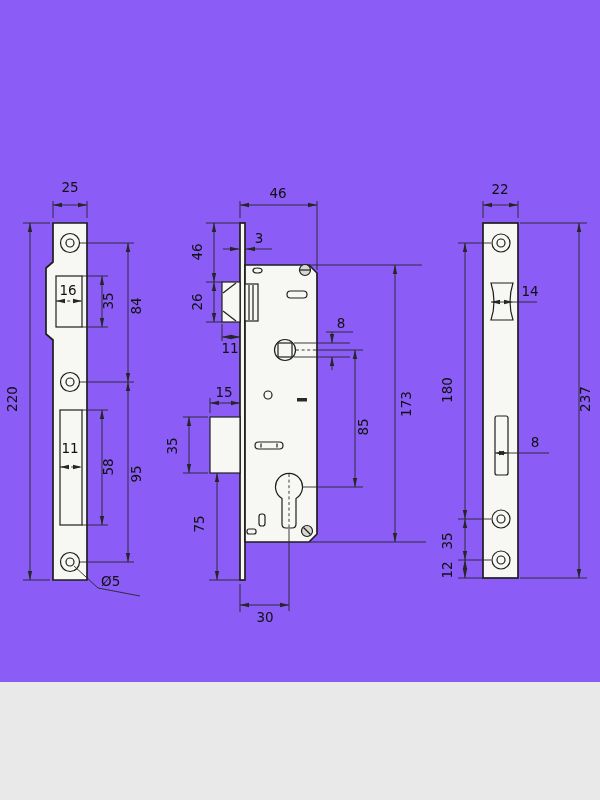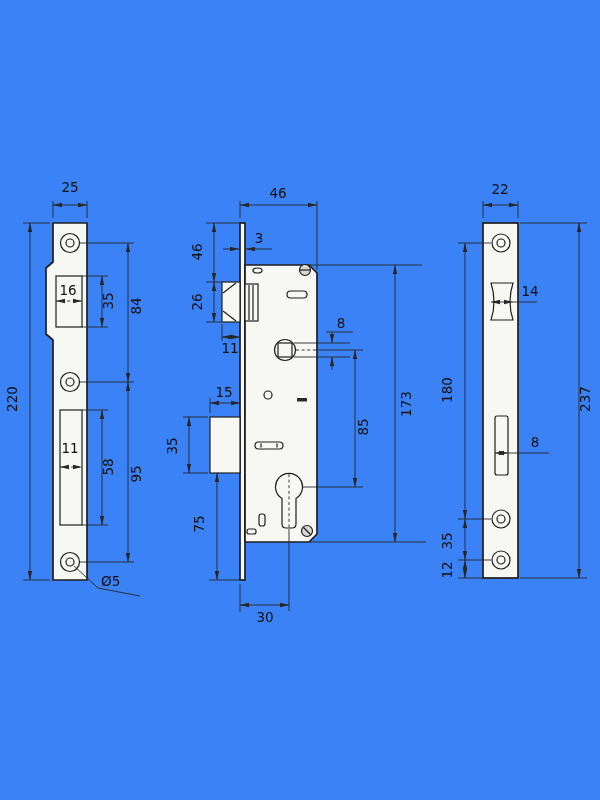--- a/index.html
+++ b/index.html
@@ -1,19 +1,19 @@
 <!DOCTYPE html>
 <html><head>
 <meta charset="utf-8">
 <style>
   html,body{margin:0;padding:0;}
   body{background:#e9e9e9;}
   .canvas{
-    width:600px;height:800px;
-    background:#3b82f6;
+    width:600px;height:682px;
+    background:#8b5cf6;
     position:relative;
     font-family:"DejaVu Sans", sans-serif;
   }
   svg{display:block;}
   .o{fill:#f7f7f4;stroke:#1e1e1e;stroke-width:1.7;stroke-linejoin:miter;}
   .o2{fill:none;stroke:#1e1e1e;stroke-width:1.2;}
   .o2f{fill:#f7f7f4;stroke:#1e1e1e;stroke-width:1.2;}
   .scr{fill:#d8d8d3;stroke:#1e1e1e;stroke-width:1.2;}
   .fillbar{fill:#2a2a2a;stroke:none;}
   .d{fill:none;stroke:#262626;stroke-width:0.9;}

